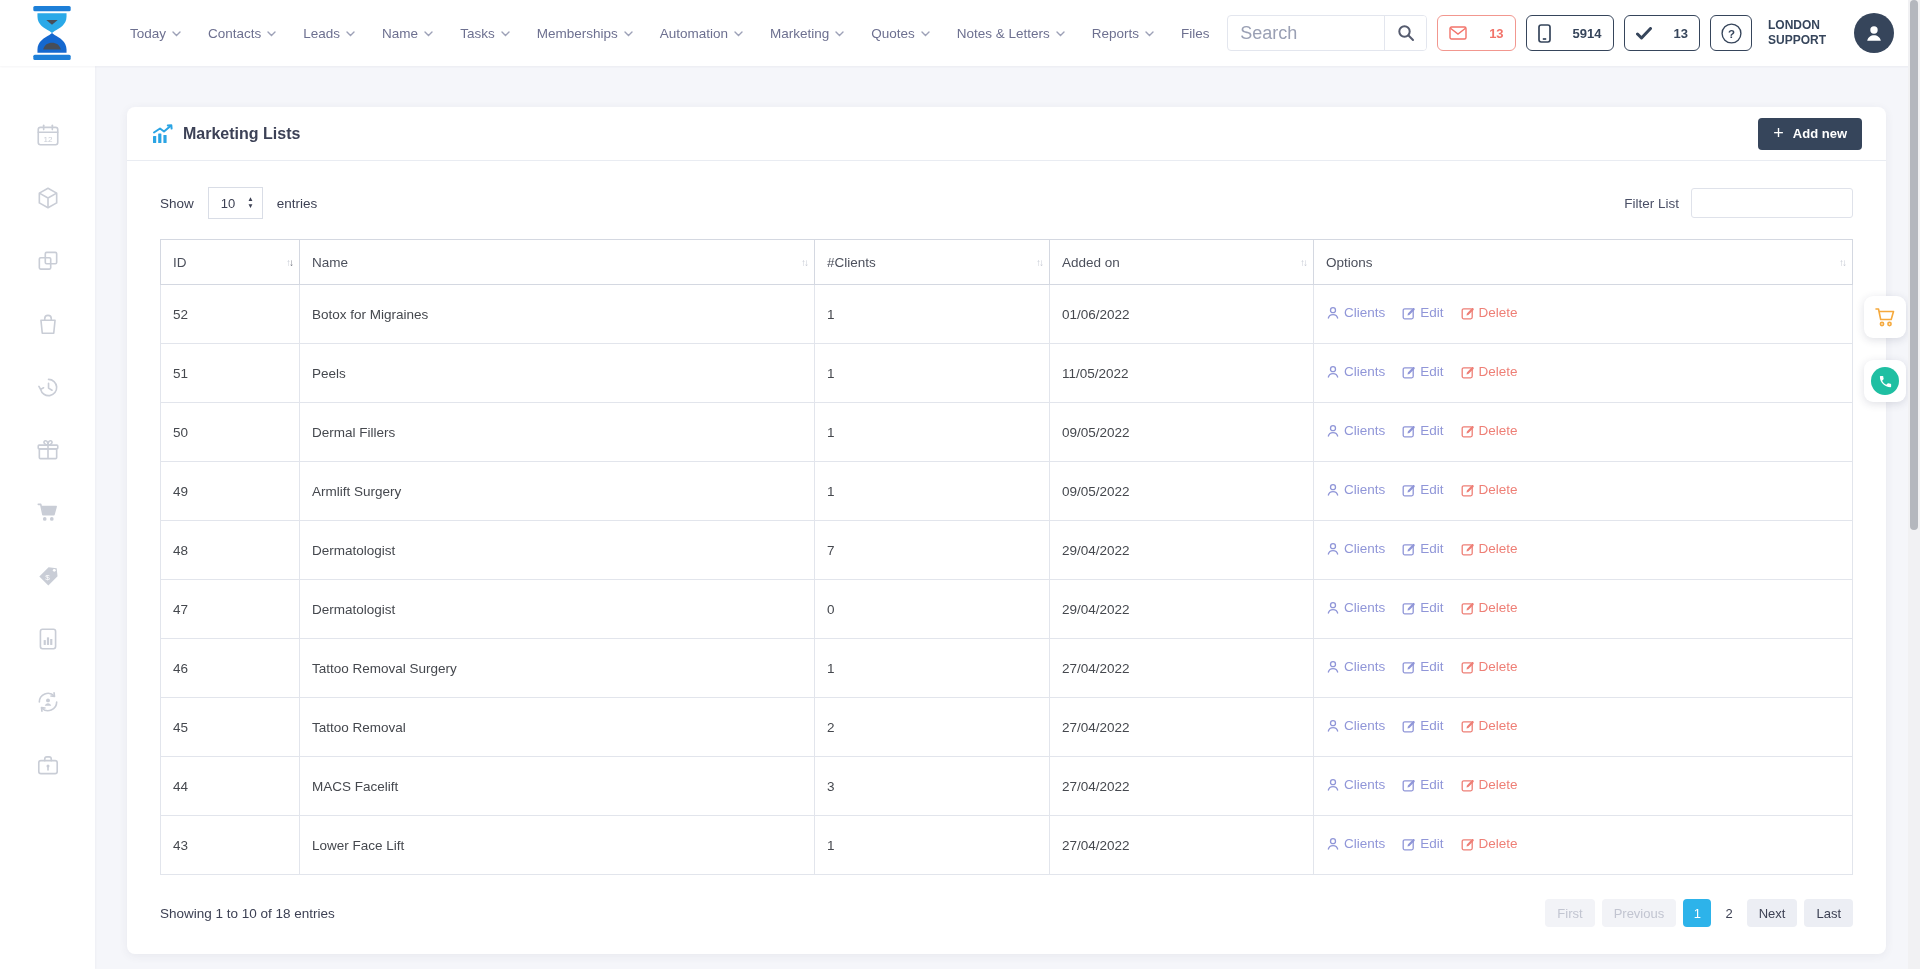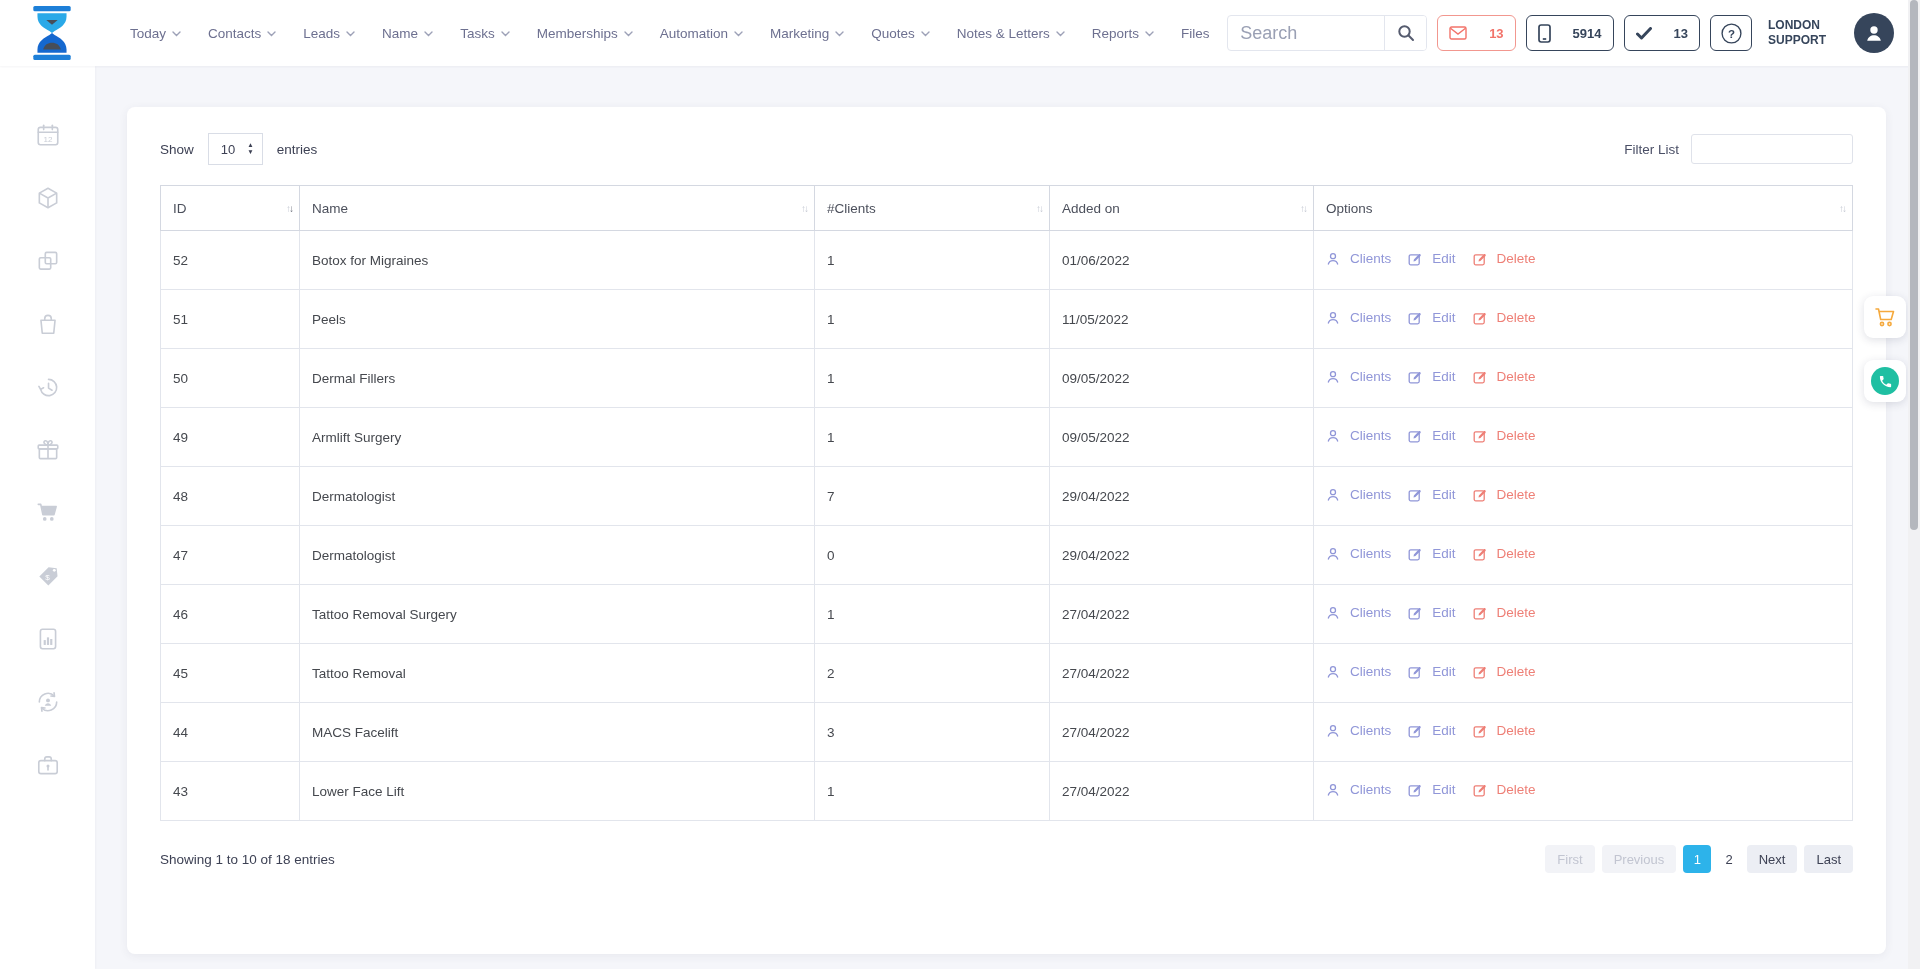--- a/index.html
+++ b/index.html
@@ -69,21 +69,21 @@
   thead th { height:45px; font-size:13.5px; font-weight:400; color:#4c505c; text-align:left;
     padding:0 28px 0 12px; border:1px solid #d4d8e1; position:relative; background:#fff;
     cursor:pointer; white-space:nowrap; }
   tbody td { height:59px; font-size:13.5px; color:#45484e; padding:0 12px;
     border:1px solid #e2e5ec; background:#fff; }
   th.c0 { width:139px; } th.c1 { width:515px; } th.c2 { width:235px; } th.c3 { width:264px; }
   .sort { position:absolute; right:7px; top:50%; transform:translateY(-50%);
     font-size:10px; color:#c4c8d2; letter-spacing:-2px; }
   .sort i { font-style:normal; }
   .sort.active-desc .dn { color:#70747f; }
-  .action { display:inline-flex; align-items:center; gap:10px; margin-right:17px;
+  .action { display:inline-flex; align-items:center; gap:4px; margin-right:17px;
     font-size:13.5px; font-weight:500; color:#9096d8; cursor:pointer; white-space:nowrap; }
   .action.delete { color:#ee7f76; }
   .action svg { flex:0 0 auto; }
   
   .card-footer { display:flex; align-items:center; justify-content:space-between;
     padding:24px 33px 0; flex:0 0 auto; }
   .summary { font-size:13.5px; color:#3d4154; }
   .pagination { display:flex; align-items:center; gap:7px; }
   .page-btn { height:28px; padding:0 12px; border-radius:4px; display:inline-flex;
     align-items:center; justify-content:center; font-size:13px; color:#3d4154;
@@ -348,20 +348,38 @@
         <rect x="3.5" y="8" width="17" height="12" rx="2"></rect>
           <path d="M9 8V6.5a2 2 0 012-2h2a2 2 0 012 2V8"></path>
         <circle cx="12" cy="13" r="1.4" fill="currentColor" stroke="none"></circle>
           <line x1="12" y1="14.4" x2="12" y2="16.5"></line>
       </svg>
     </div>
   </aside>
 
   <main>
     <div class="card">
+      <div class="card-header">
+        <span class="title-icon">
+          <svg width="22" height="20" viewBox="0 0 22 20">
+            <g fill="#2aa4e4">
+              <rect x="2" y="12" width="3.2" height="7" rx="0.6"></rect>
+              <rect x="7.2" y="9.5" width="3.2" height="9.5" rx="0.6"></rect>
+              <rect x="12.4" y="11" width="3.2" height="8" rx="0.6"></rect>
+            </g>
+            <path d="M3 8.5 L9 4.5 L13 7.5 L19.5 2" stroke="#2aa4e4" stroke-width="2" fill="none" stroke-linecap="round" stroke-linejoin="round"></path>
+            <path d="M16.8 1.4 L20.3 1.2 L20.6 4.6" stroke="#2aa4e4" stroke-width="2" fill="none" stroke-linecap="round" stroke-linejoin="round"></path>
+          </svg>
+        </span>
+        <h1 class="page-title">Marketing Lists</h1>
+        <button class="add-new">
+          <span class="plus">+</span>
+          <span>Add new</span>
+        </button>
+      </div>
 
       <div class="controls">
         <div class="show-group">
           <span>Show</span>
           <div class="pagesize-select">
             <span>10</span>
             <i class="updown">
                 <span>▲</span>
                 <span>▼</span>
               </i>

